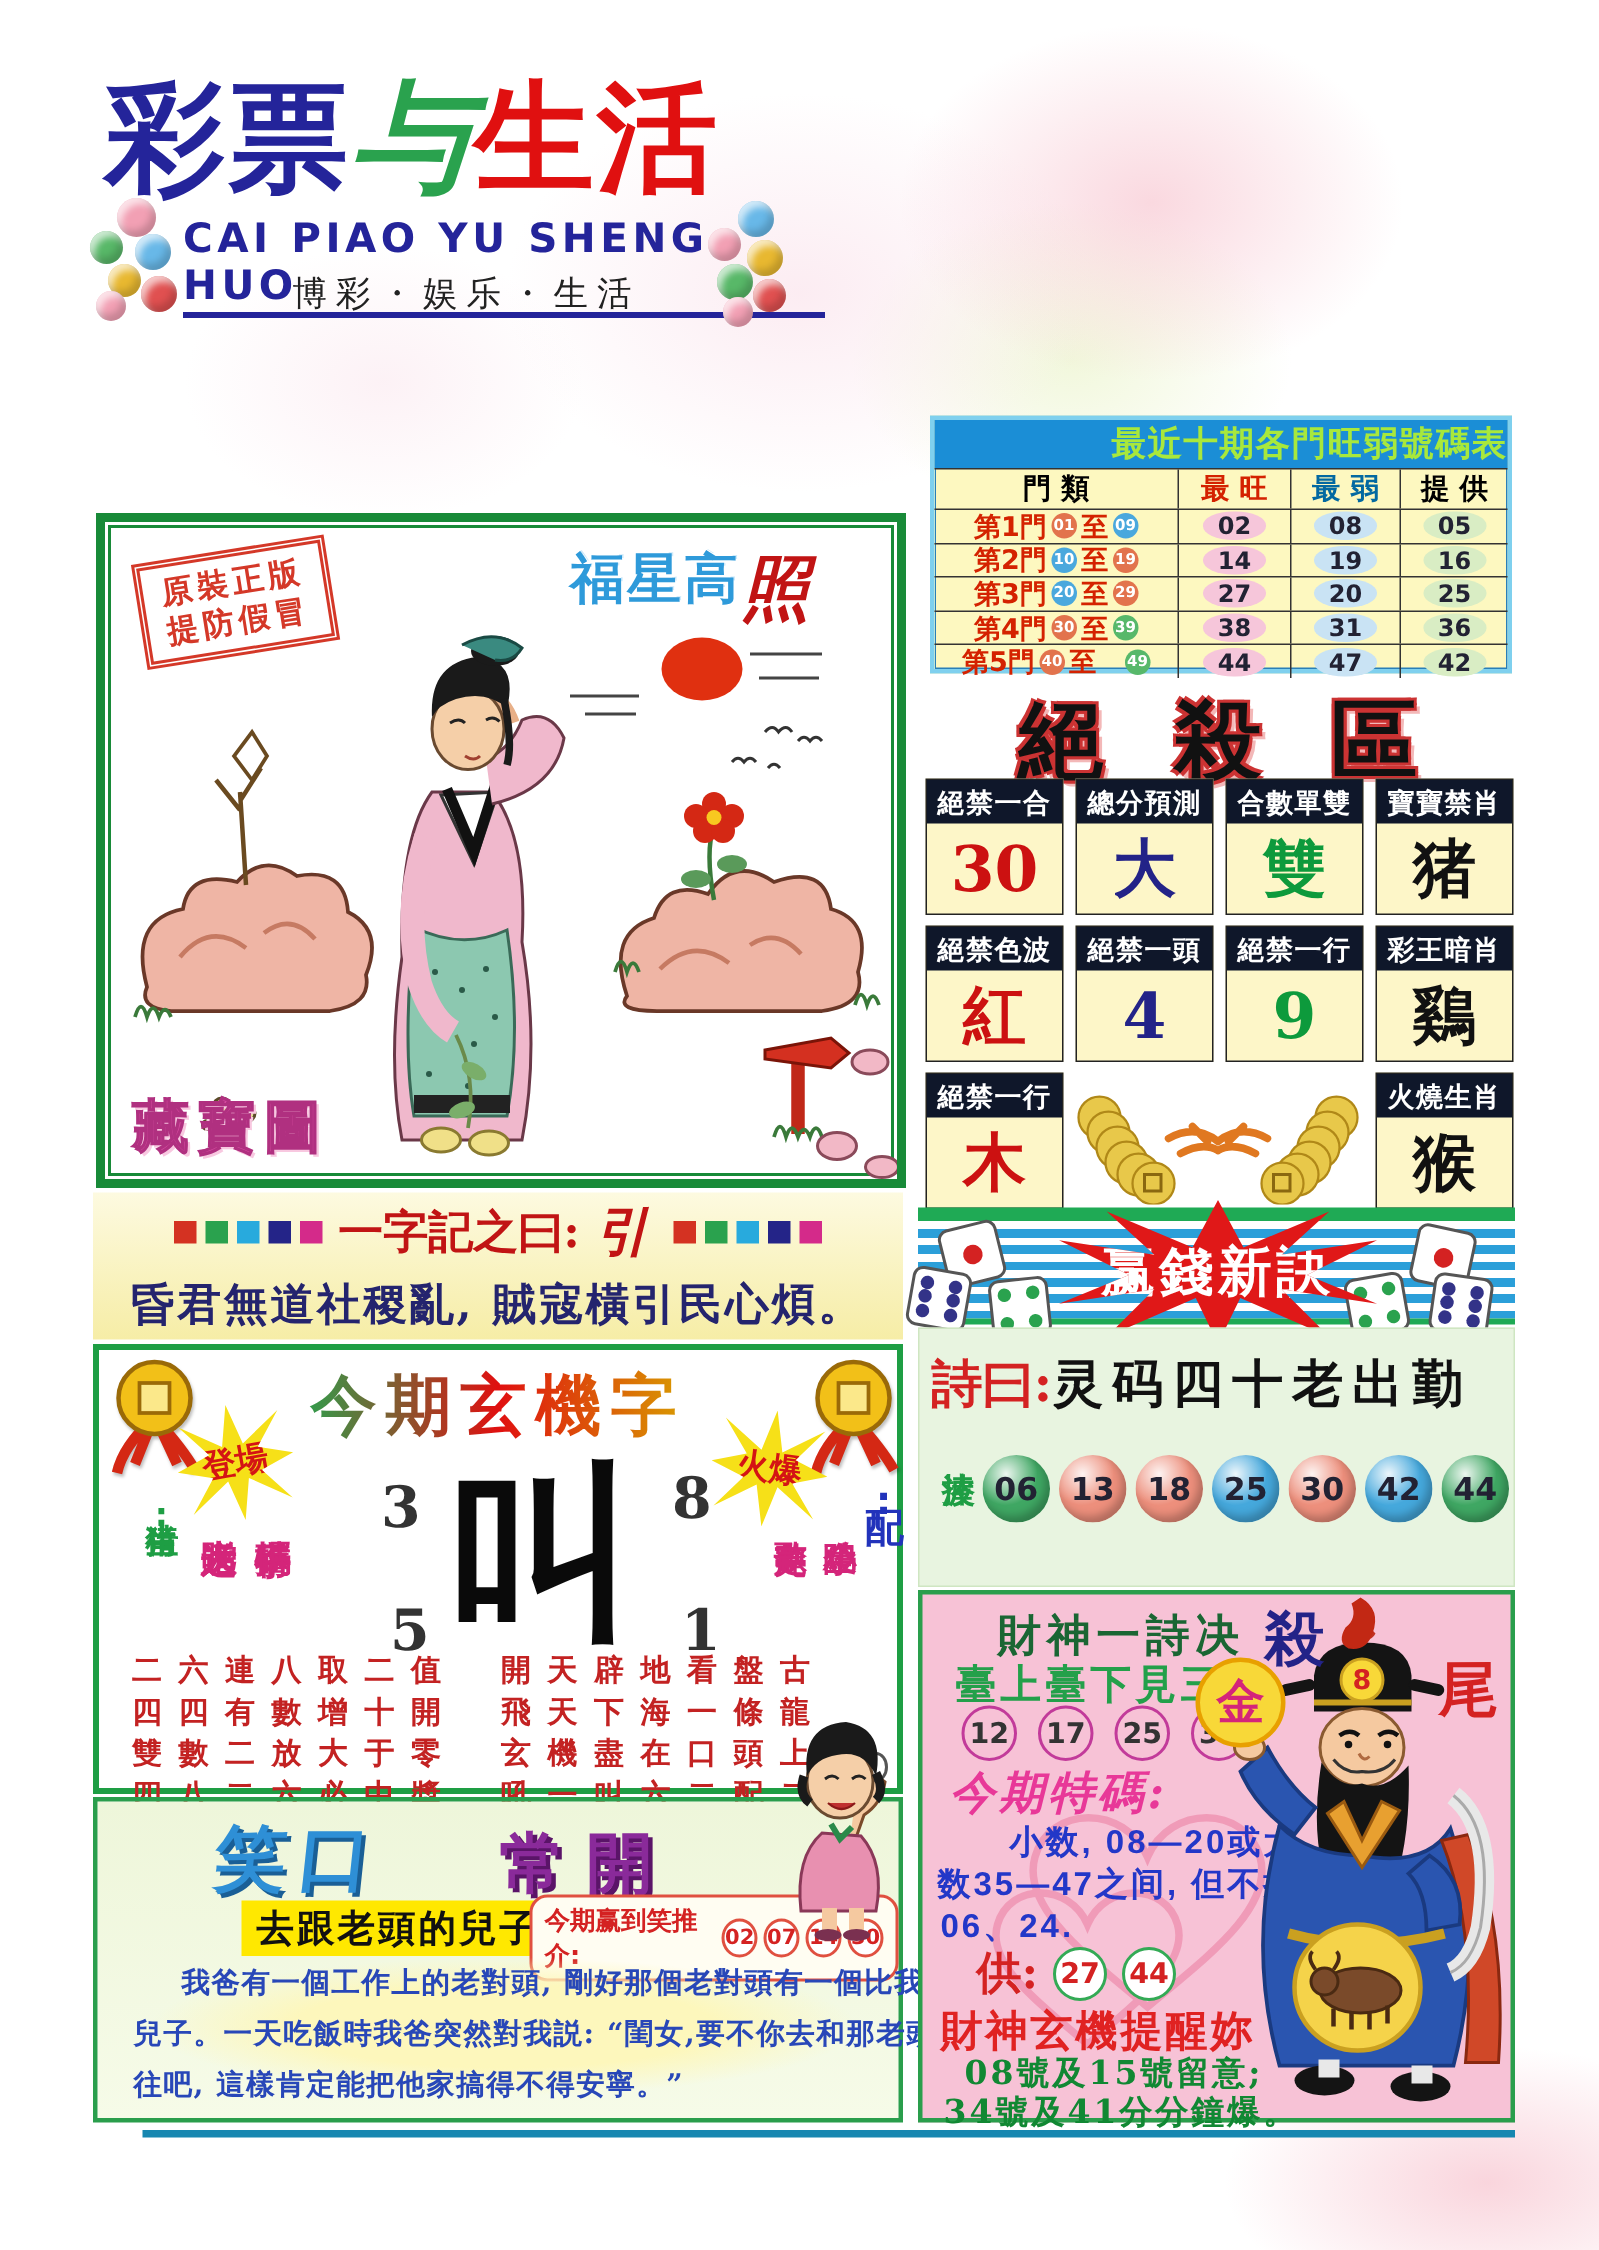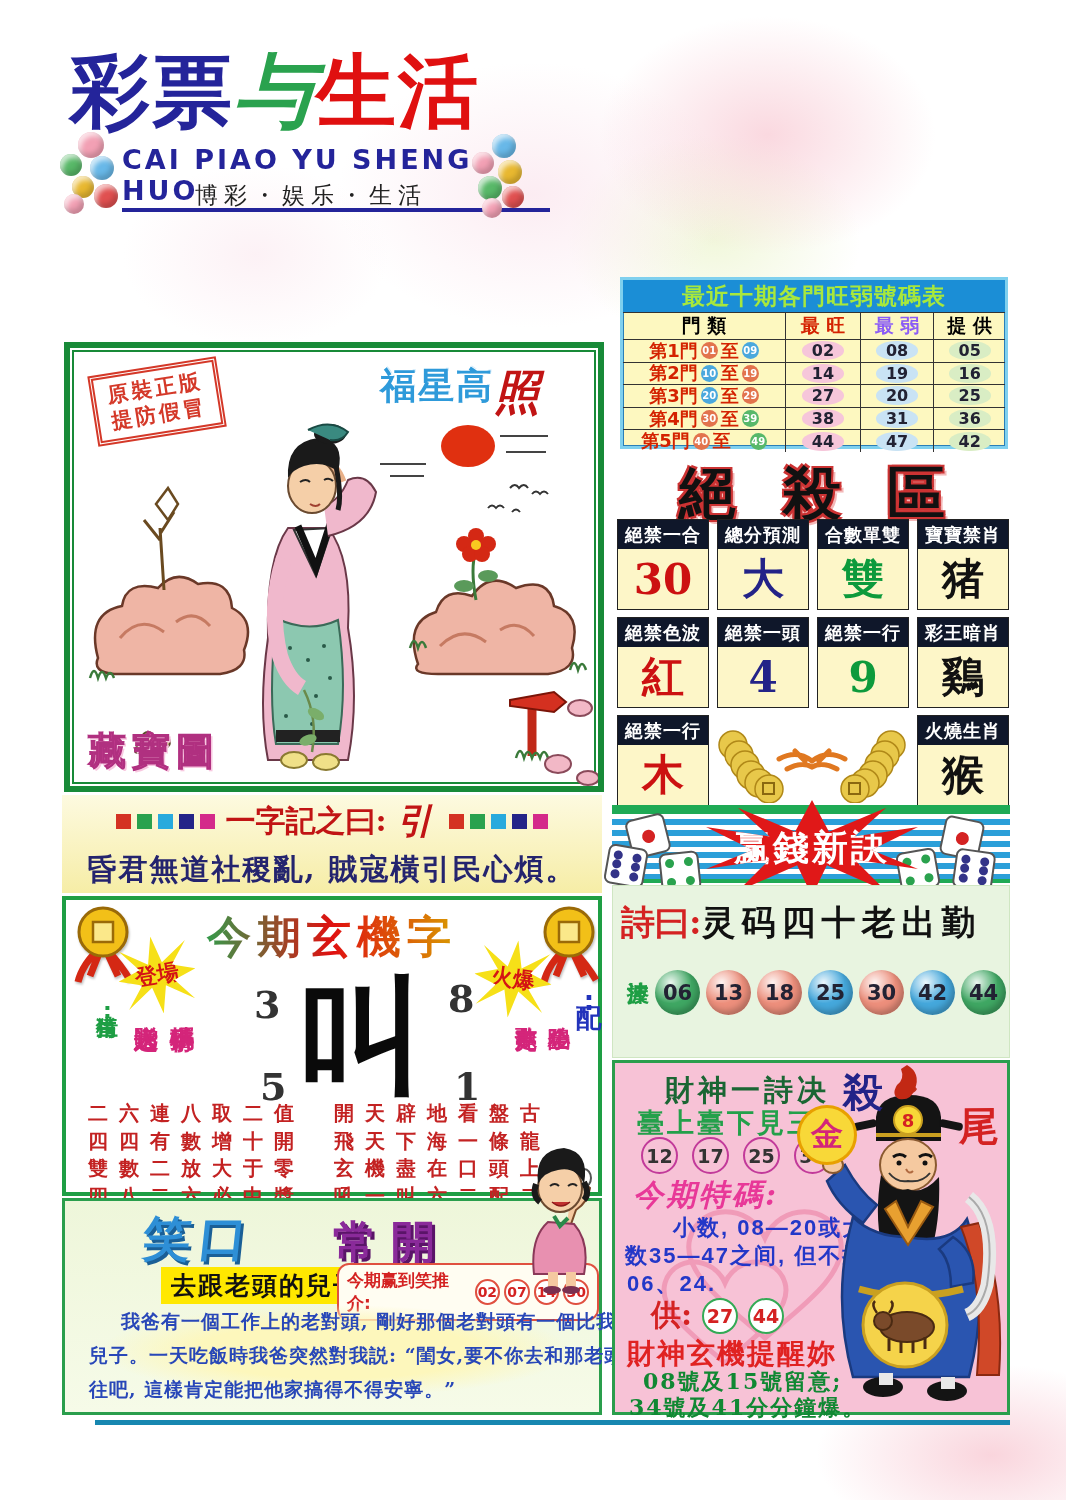--- a/index.html
+++ b/index.html
@@ -17,32 +17,32 @@
 
   
   .logo-title{font-size:80px;font-weight:900;letter-spacing:2px;line-height:1}
   .logo-title .w1{color:#24249a}.logo-title .w2{color:#2aa24e;font-style:italic}.logo-title .w3{color:#e01010}
   .pinyin{font-size:27px;font-weight:bold;color:#24249a;letter-spacing:3px;border-bottom:4px solid #24249a;padding-bottom:2px}
   .tagline{font-size:23px;color:#222;letter-spacing:6px;font-family:"DejaVu Serif",serif}
   .balloon{border-radius:50%;position:absolute;box-shadow:inset -3px -4px 5px rgba(0,0,0,.18), inset 3px 4px 5px rgba(255,255,255,.7)}
 
   
   .hc-table{border:3px solid #7fd0ee;background:#fdf8c0;box-shadow:0 0 0 1px #2a7fb8 inset}
-  .hc-title{background:#1b8ed6;color:#a8e83c;font-weight:900;font-size:23px;text-align:center;height:32px;line-height:32px;letter-spacing:1px}
+  .hc-title{background:#1b8ed6;color:#a8e83c;font-weight:900;font-size:23px;text-align:right;height:32px;line-height:32px;letter-spacing:1px}
   .hc-row{display:flex;border-top:1px solid #333;align-items:stretch}
   .hc-cell{border-left:1px solid #333;display:flex;align-items:center;justify-content:center;font-weight:bold}
   .hc-cell:first-child{border-left:none}
   .c-class{width:163px;gap:3px}.c-v{width:75px}.c-v2{width:74px}.c-v3{width:72px}
   .hc-head{height:27px;font-size:19px}
   .hc-data{height:22.6px;font-size:17px}
   .gate{color:#d42200;font-size:18px;font-weight:900}
   .mini-ball{width:17px;height:17px;border-radius:50%;color:#fff;font-size:10px;font-weight:bold;display:inline-flex;align-items:center;justify-content:center}
   .pill{display:inline-block;min-width:42px;text-align:center;border-radius:48%;padding:0 7px;color:#223;font-size:16px;font-weight:bold;line-height:19px}
   .pill-hot{background:#f6c6da}.pill-cold{background:#c9e3f4}.pill-offer{background:#d9edc4}
-  .hd-hot{color:#d42200}.hd-cold{color:#8b5cf6}
+  .hd-hot{color:#d42200}.hd-cold{color:#0369a1}
 
   
   .frame{border:6px solid #188a38;background:#fff}
   .frame::before{content:"";position:absolute;inset:2px;border:2px solid #188a38;pointer-events:none}
   .stamp{border:5px double #d43828;color:#d43828;font-weight:900;font-size:21px;line-height:1.25;padding:4px 12px;transform:rotate(-9deg);background:rgba(255,255,255,.65);letter-spacing:3px;text-align:center}
   .fxgz-blue{color:#2e9ada;font-weight:900;font-size:36px;letter-spacing:2px;text-shadow:2px 2px 0 #fff,-2px -2px 0 #fff,1px -1px 0 #cfeafa}
   .fxgz-red{color:#c11414;font-weight:900;font-size:46px;font-family:"DejaVu Serif",serif;font-style:italic}
   .treasure-cap{color:#d44a9e;font-weight:900;font-size:38px;letter-spacing:6px;-webkit-text-stroke:1px #b03080;text-shadow:2px 2px 0 #f8c8e0}
 
   
@@ -485,21 +485,21 @@
       <div class="verse">飛天下海一條龍</div>
       <div class="verse">玄機盡在口頭上</div>
       <div class="verse">吼一叫六二配二</div>
     </div>
   </div>
 
   <div class="abs lbox" style="left:62px;top:1198px;width:540px;height:217px">
     <span class="abs lt1" style="left:78px;top:6px">笑口</span>
     <span class="abs lt2" style="left:268px;top:12px">常開</span>
     <span class="abs lsub" style="left:96px;top:66px">去跟老頭的兒子交往吧</span>
-    <div class="abs bubble" style="left:272px;top:62px">
+    <div class="abs bubble" style="left:288px;top:62px">
       <span class="lab">今期赢到笑推介:</span>
       <span class="rnum">02</span>
       <span class="rnum">07</span>
       <span class="rnum">14</span>
       <span class="rnum">30</span>
     </div>
     <div class="abs joke-glow" style="left:36px;top:104px;width:470px;height:92px"></div>
     <div class="abs joke" style="left:56px;top:108px">我爸有一個工作上的老對頭, 剛好那個老對頭有一個比我大兩歲的</div>
     <div class="abs joke" style="left:24px;top:142px">兒子。一天吃飯時我爸突然對我説: “閨女,要不你去和那老頭的兒子交</div>
     <div class="abs joke" style="left:24px;top:176px">往吧, 這樣肯定能把他家搞得不得安寧。”</div>

